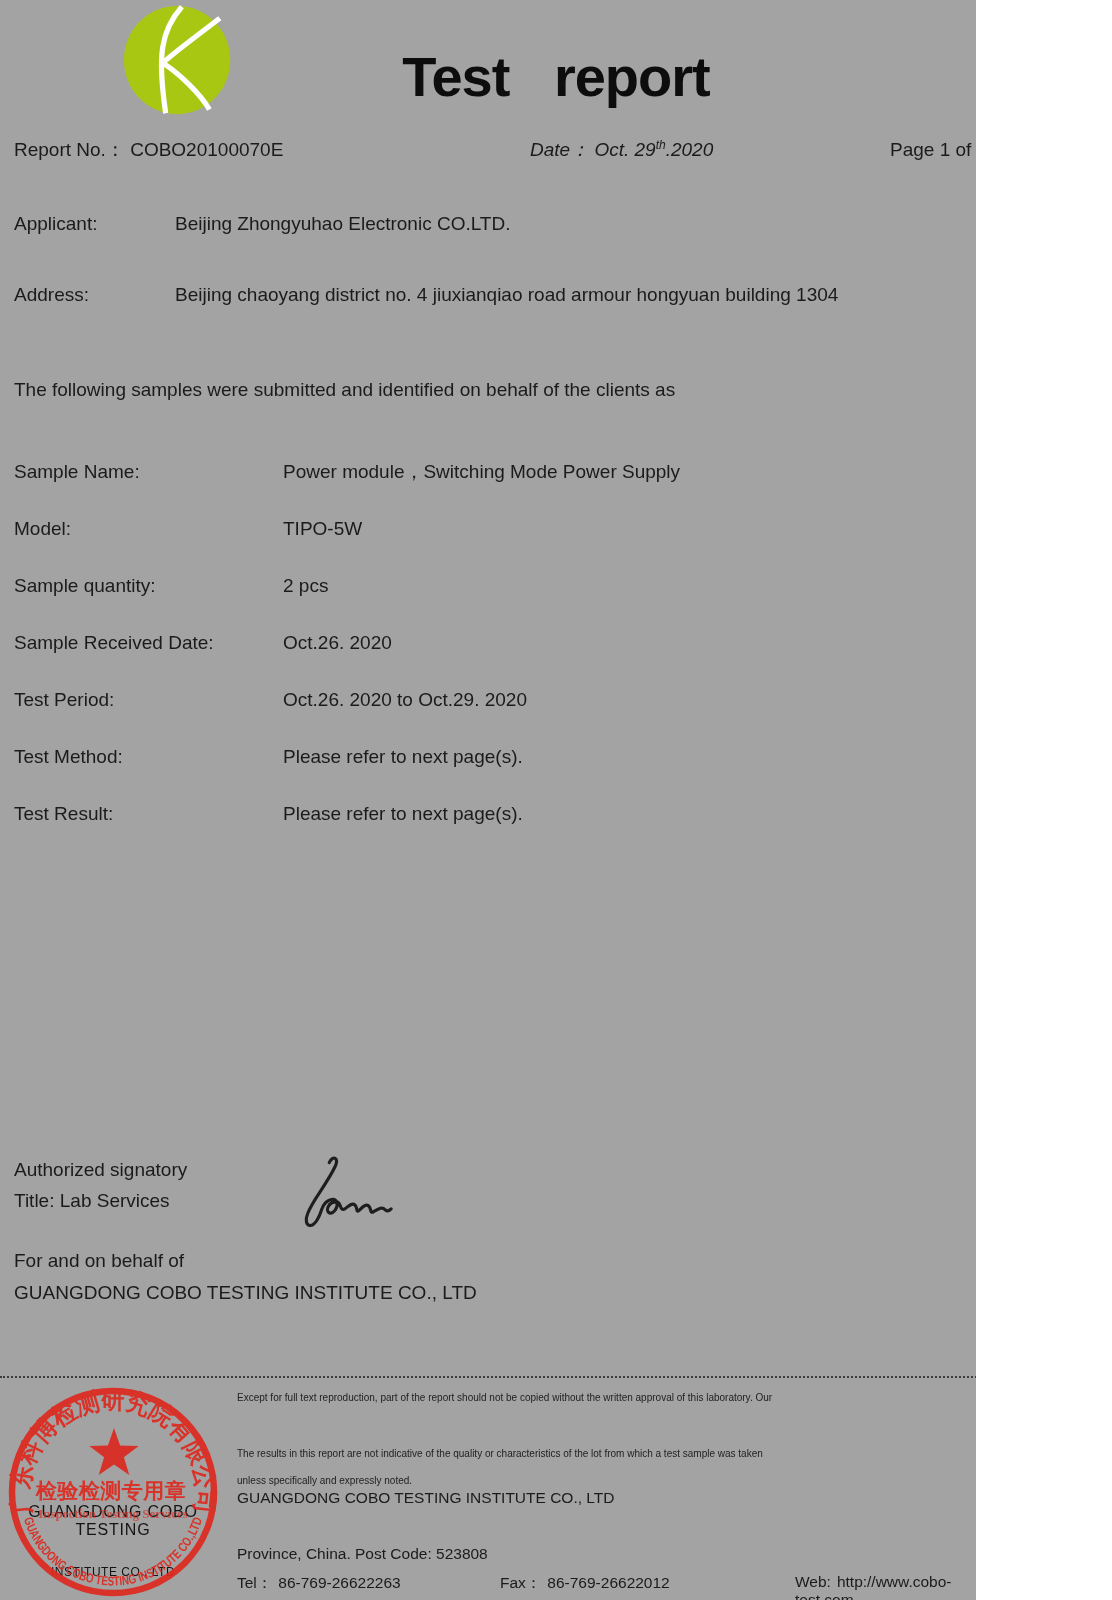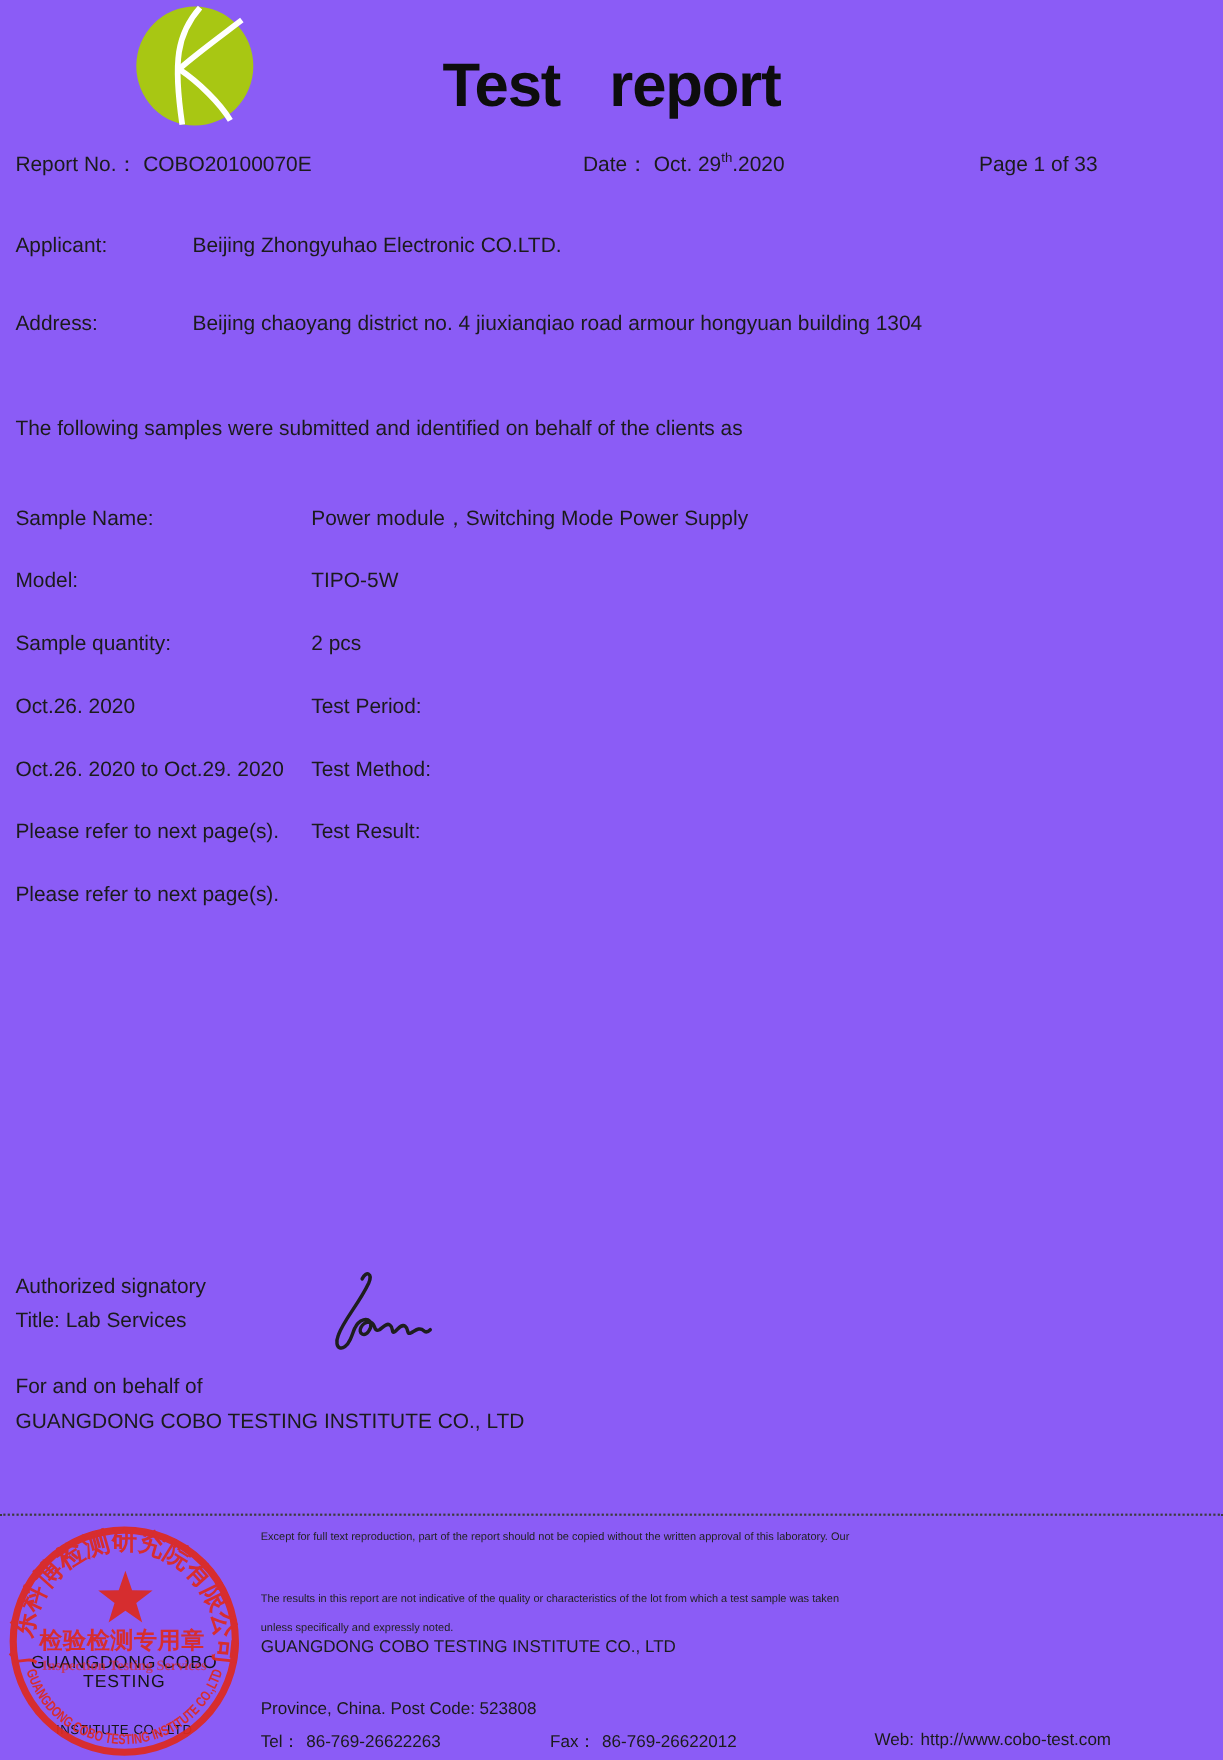--- a/index.html
+++ b/index.html
@@ -1,38 +1,38 @@
 <!DOCTYPE html>
 <html><head>
 <meta charset="utf-8">
 <style>
   * { margin:0; padding:0; box-sizing:border-box; }
   html,body { background:#ffffff; }
   .page {
     position:relative;
-    width:1112px; height:1600px;
-    background:#8b5cf6;
+    width:976px; height:1600px;
+    background:#a3a3a3;
     font-family:"Liberation Sans", sans-serif;
     color:#1b1b1b;
     overflow:hidden;
   }
   .abs { position:absolute; }
   .body-text { font-size:19px; line-height:24px; color:#1b1b1b; }
 
   
   .logo { left:121px; top:4px; width:116px; height:114px; }
   .doc-title {
     left:0; top:44px; width:1112px;
     text-align:center;
     font-size:56px; font-weight:bold; letter-spacing:-1px;
     word-spacing:30px; color:#0d0d0d;
   }
   .meta-row { top:138px; left:0; width:1112px; height:26px; }
   .meta-report { left:14px; top:0; }
-  .meta-date { left:530px; top:0; }
+  .meta-date { left:530px; top:0;font-style:italic; }
   .meta-page { left:890px; top:0; }
   .sup { font-size:12px; vertical-align:super; line-height:0; }
 
   
   .row-applicant { top:212px; }
   .row-address { top:283px; }
   .party-label { left:14px; }
   .party-value { left:175px; }
 
   .intro { left:14px; top:378px; }
@@ -114,20 +114,21 @@
 
   <p class="abs intro body-text">The following samples were submitted and identified on behalf of the clients as</p>
 
   <div class="abs sample-grid body-text">
     <span>Sample Name:</span>
     <span>Power module，Switching Mode Power Supply</span>
     <span>Model:</span>
     <span>TIPO-5W</span>
     <span>Sample quantity:</span>
     <span>2 pcs</span>
+    <span>Sample Received Date:</span>
     <span>Oct.26. 2020</span>
     <span>Test Period:</span>
     <span>Oct.26. 2020 to Oct.29. 2020</span>
     <span>Test Method:</span>
     <span>Please refer to next page(s).</span>
     <span>Test Result:</span>
     <span>Please refer to next page(s).</span>
   </div>
 
   <div class="abs sig-authorized body-text">Authorized signatory</div>

